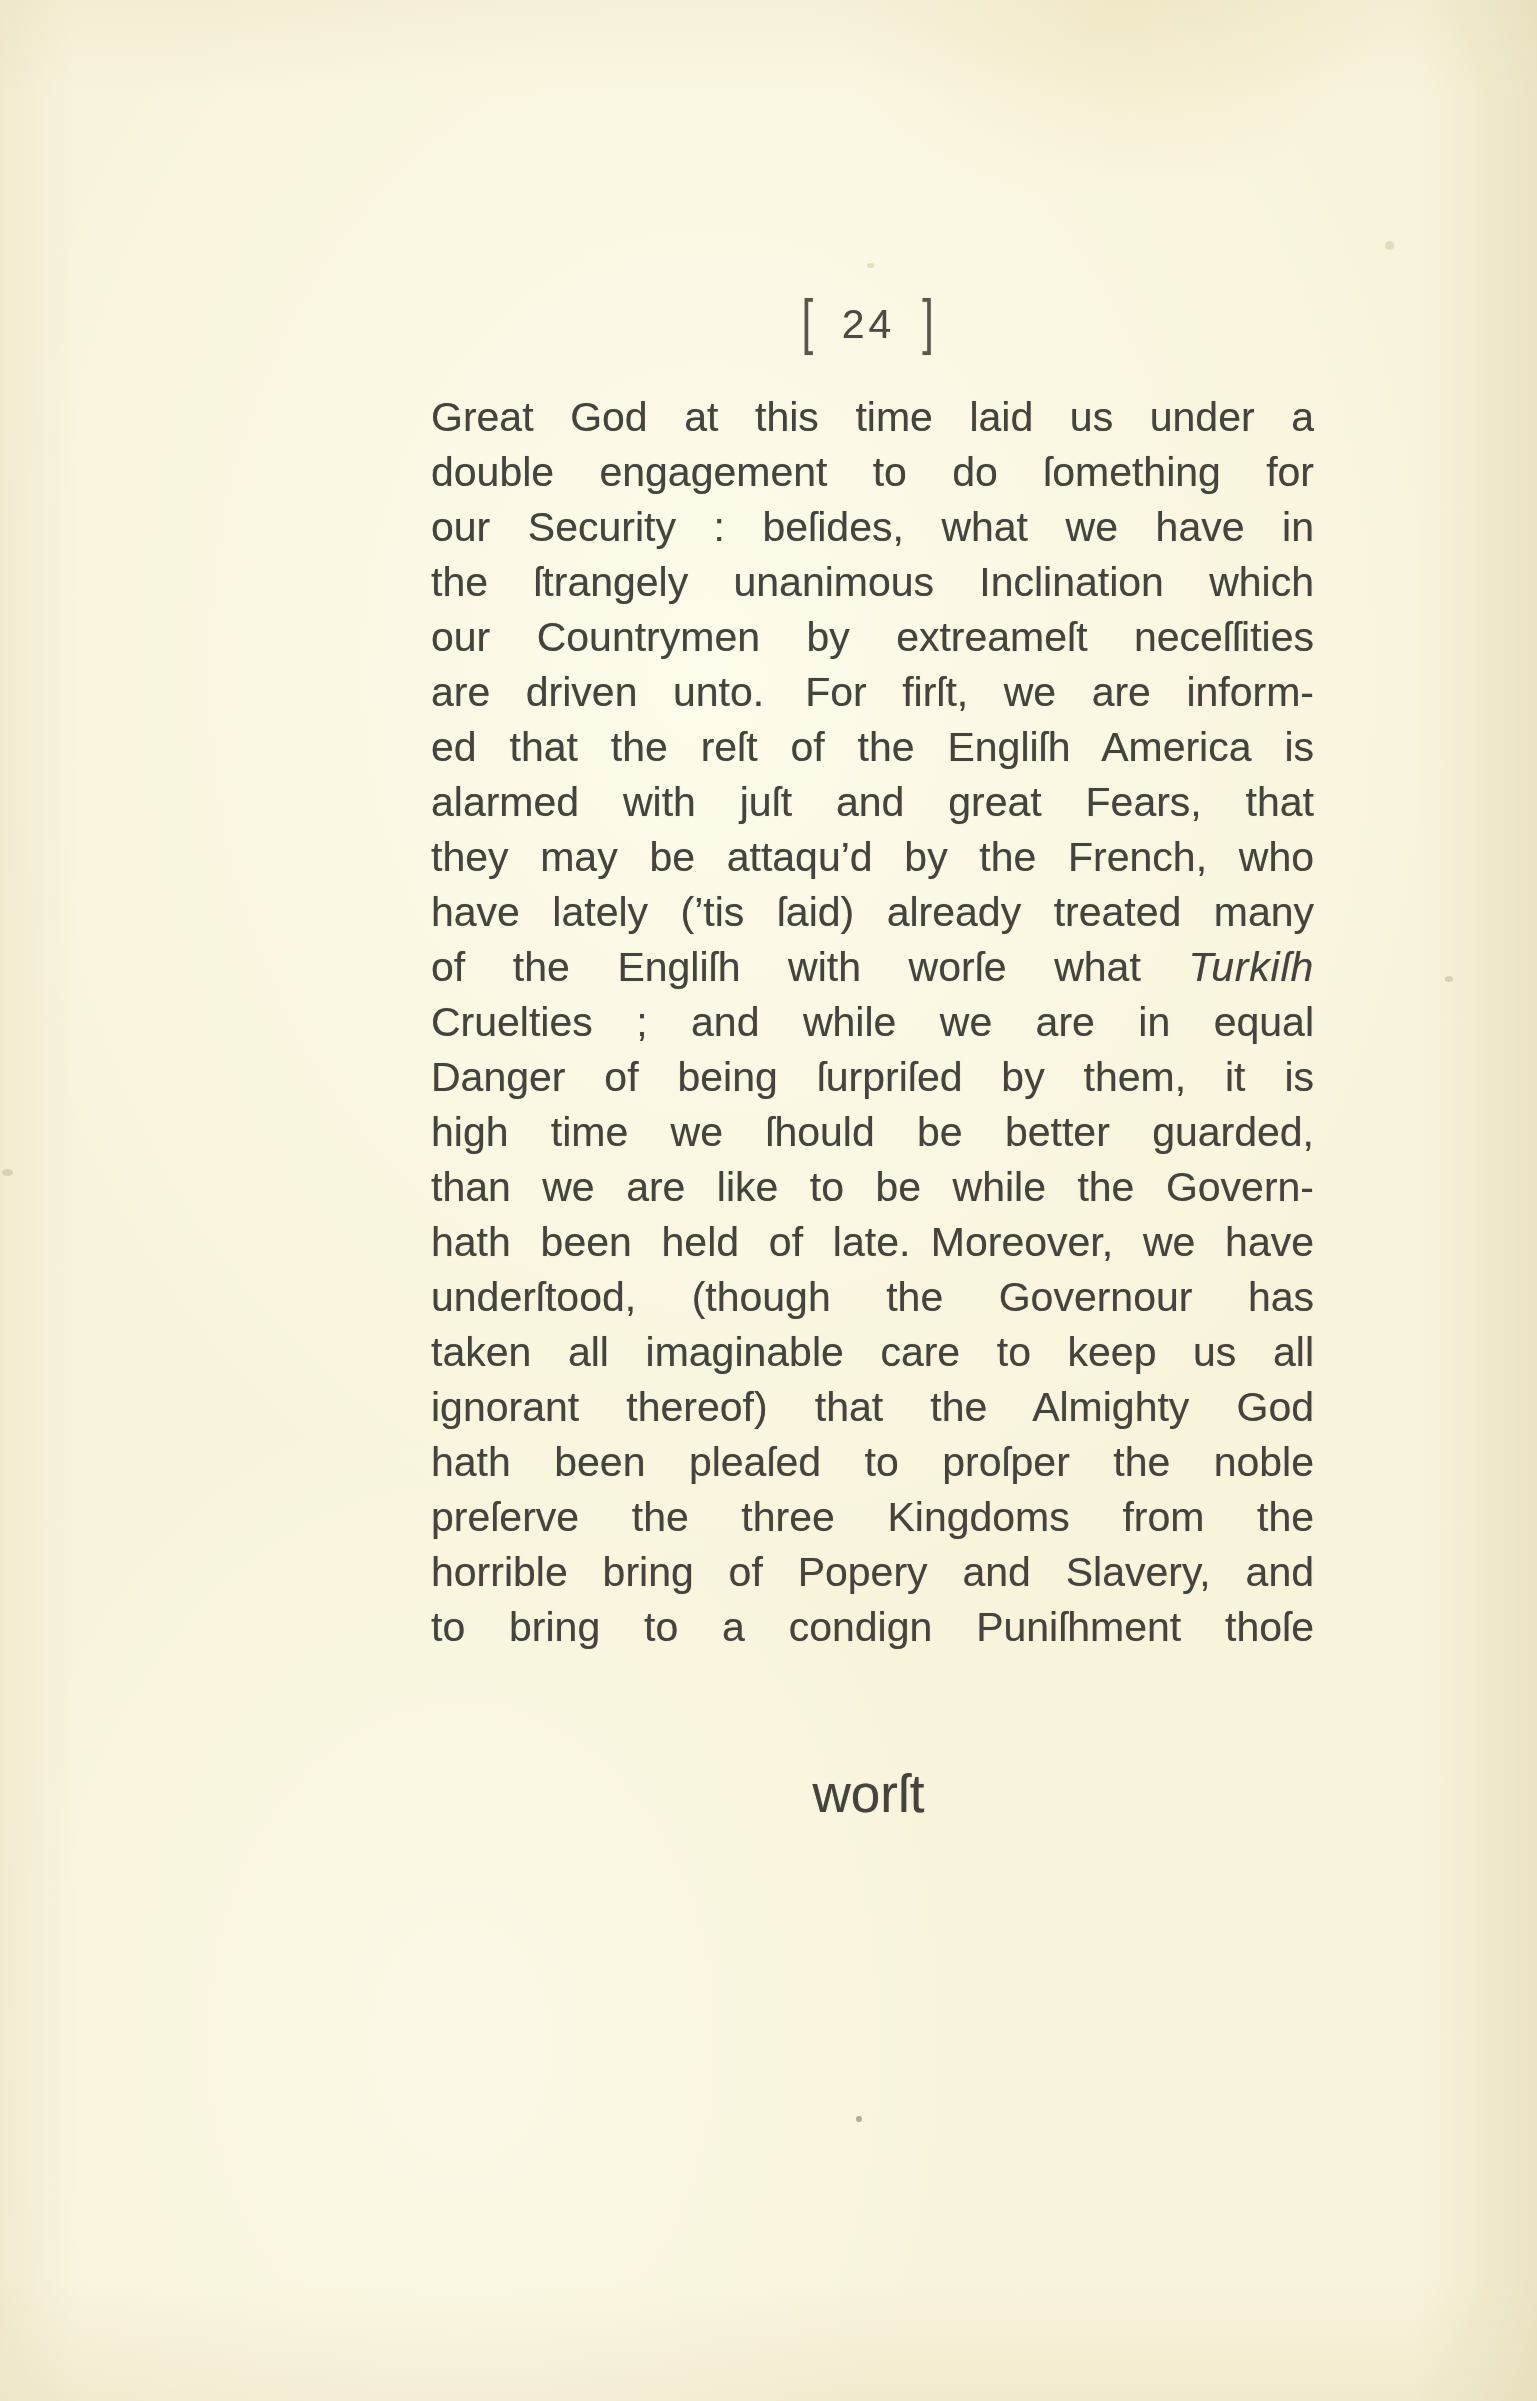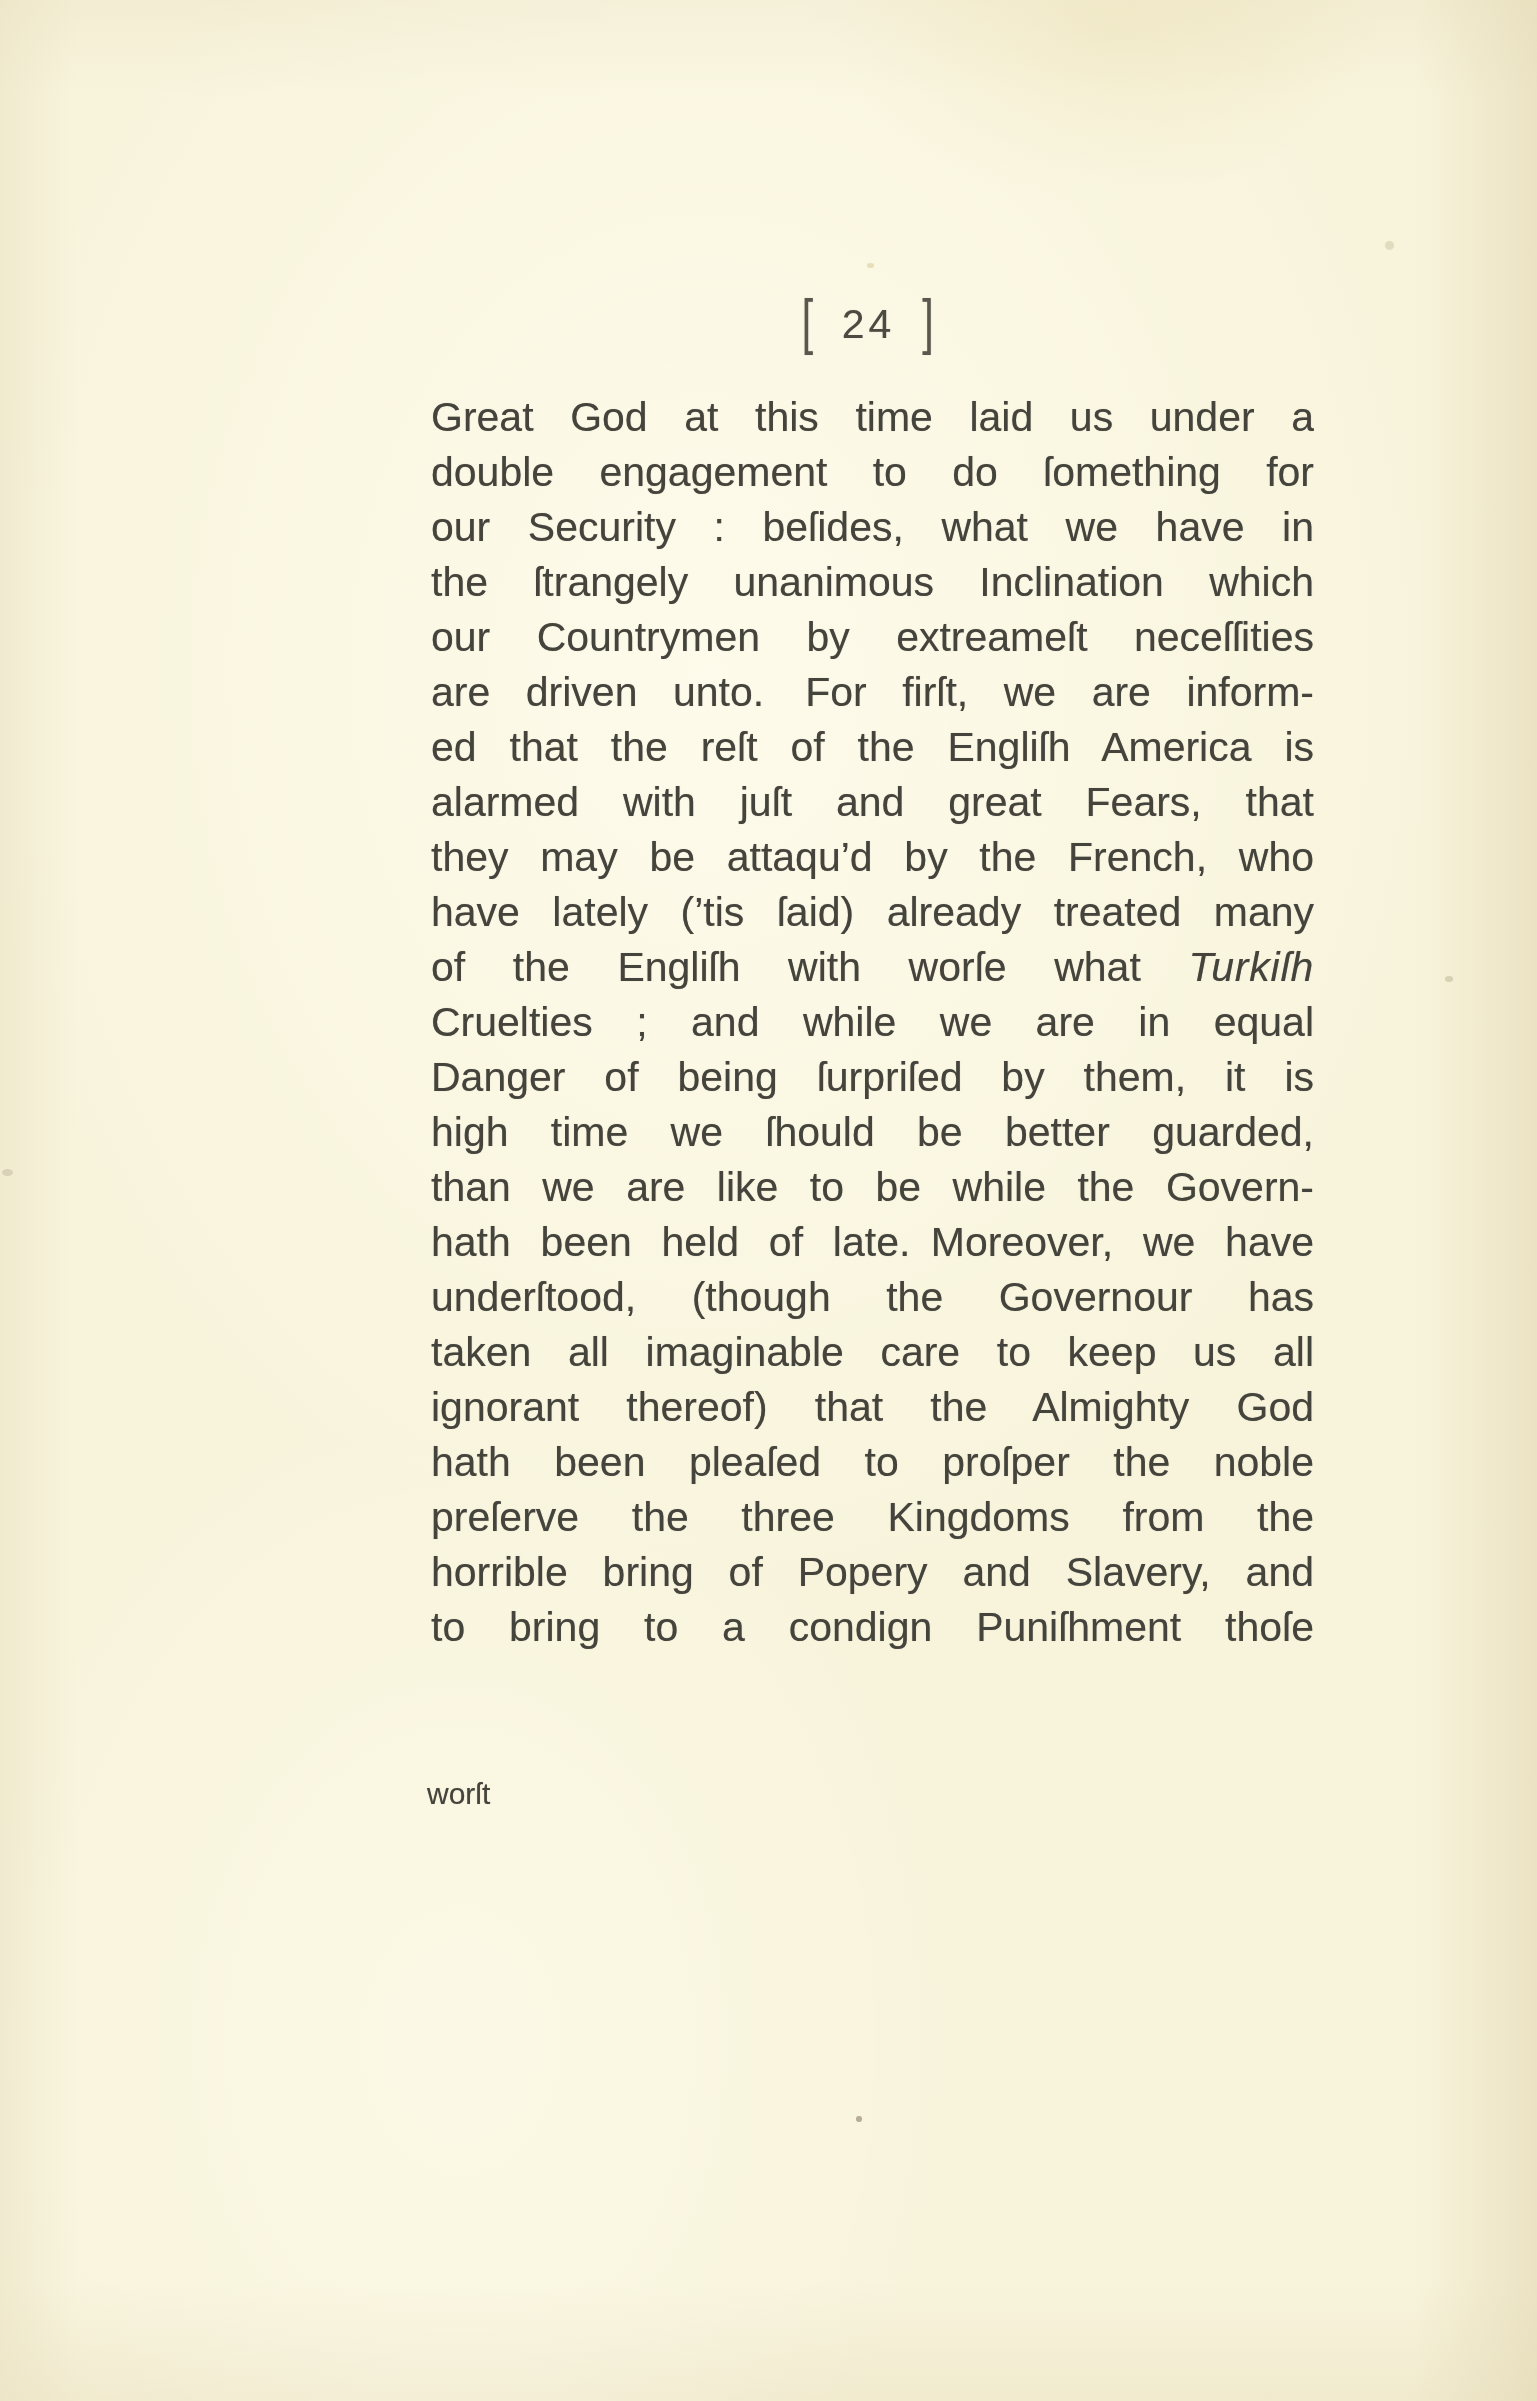--- a/index.html
+++ b/index.html
@@ -76,22 +76,22 @@
     font-style: italic;
     letter-spacing: 0.8px;
   }
   .catchword {
     position: absolute;
     top: 1475px;
     left: 0;
     width: 100%;
     height: 55px;
     line-height: 55px;
-    font-size: 30px;
-    text-align: left;
+    font-size: 53px;
+    text-align: center;
     text-shadow: 0 0 0.8px rgba(69,67,59,0.45);
   }
   .speck {
     position: absolute;
     border-radius: 50%;
     pointer-events: none;
   }
   .speck.s1 { left: 856px; top: 2116px; width: 5.5px;  height: 6.3px;  background: rgba(100,88,60,0.45); }
   .speck.s2 { left: 1445px; top: 976px; width: 7.8px; height: 5.5px;  background: rgba(150,138,105,0.30); }
   .speck.s3 { left: 1385px; top: 241px;  width: 9.4px; height: 8.6px; background: rgba(170,158,118,0.28); }

